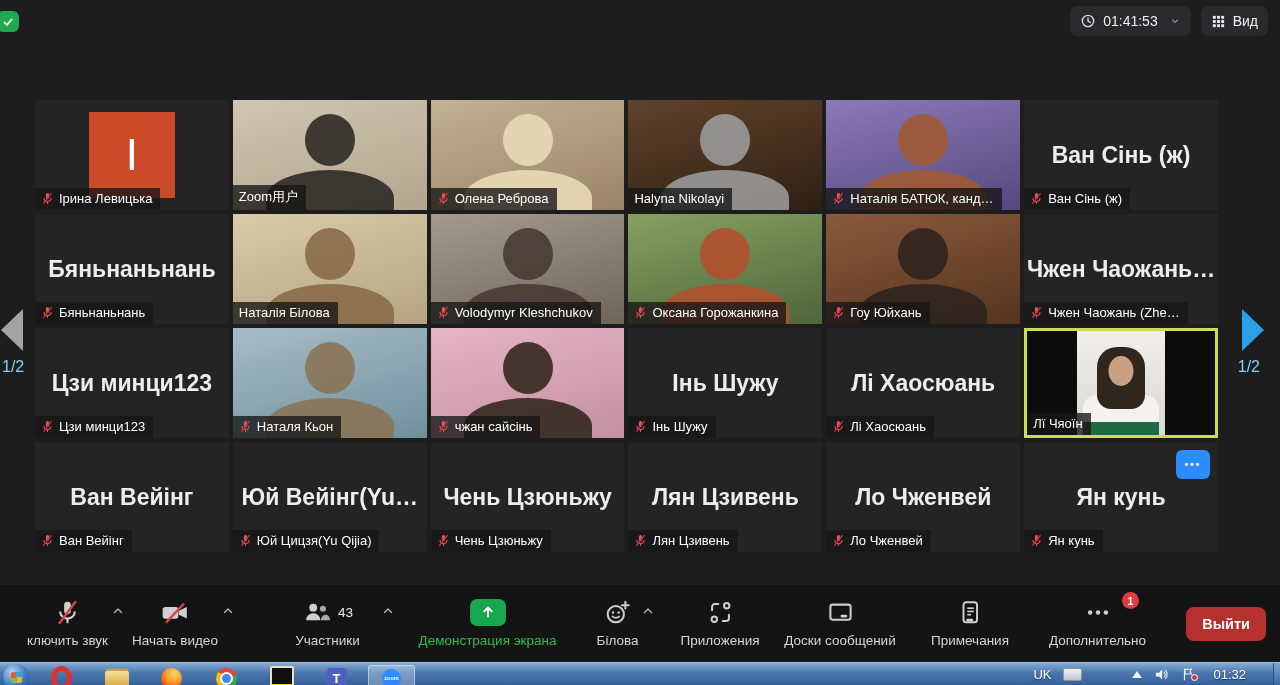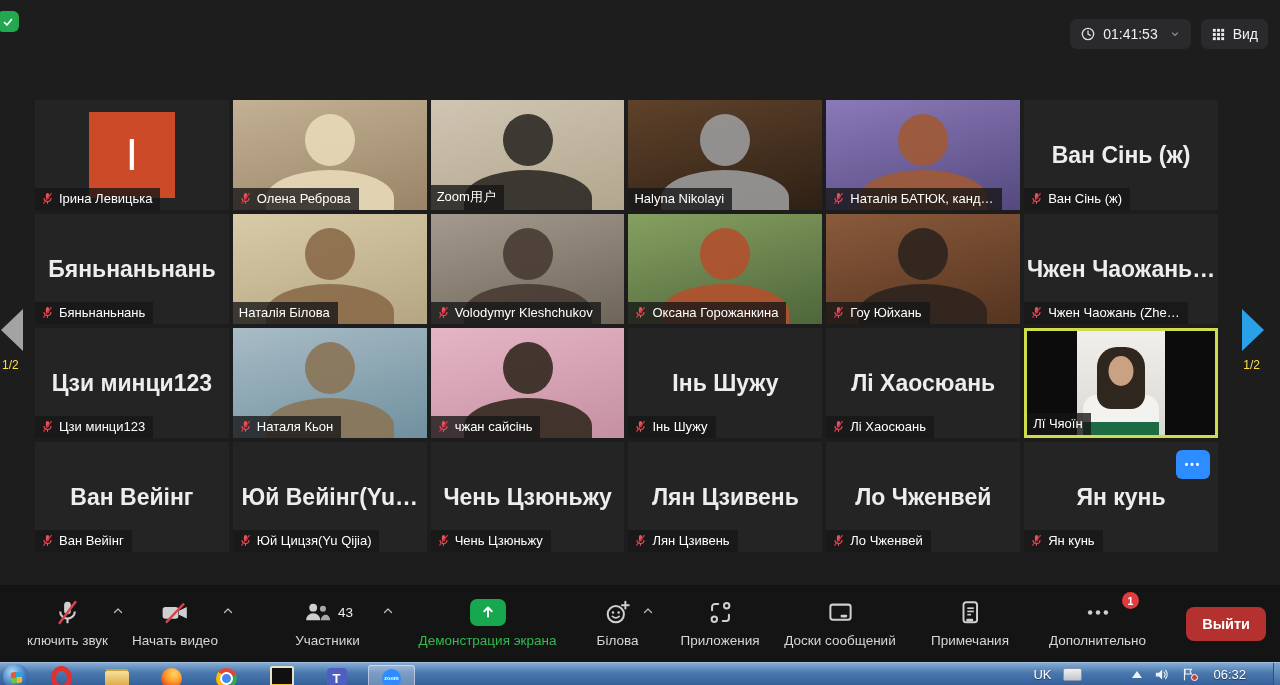--- a/index.html
+++ b/index.html
@@ -2,21 +2,21 @@
 <html><head>
 <meta charset="utf-8">
 <style>
   html,body{margin:0;padding:0;background:#000;}
   *{box-sizing:border-box;font-family:"Liberation Sans",sans-serif;}
   .screen{position:relative;width:1280px;height:685px;background:#1d1d1d;overflow:hidden;}
 
   
   .shield{position:absolute;left:-3px;top:11px;width:22px;height:21px;border-radius:6px;
           background:#23a84f;display:flex;align-items:center;justify-content:center;}
-  .top-right{position:absolute;top:19px;right:12px;display:flex;gap:10px;}
+  .top-right{position:absolute;top:6px;right:12px;display:flex;gap:10px;}
   .pill{height:30px;background:#2a2a2d;border-radius:7px;display:flex;align-items:center;
         padding:0 10px;color:#f0f0f0;font-size:14px;gap:7px;}
   .timer-caret{margin-left:4px;display:flex;}
   .view-btn{cursor:default;}
   .view-btn span{font-size:14px;color:#f2f2f2;}
 
   
   .grid{position:absolute;left:35px;top:100px;width:1183px;height:452px;display:grid;
         grid-template-columns:repeat(6,1fr);grid-template-rows:repeat(4,110px);gap:4px;}
   .tile{position:relative;background:#242424;overflow:hidden;}
@@ -44,21 +44,21 @@
         width:25px;height:30px;border-radius:50%;background:#c9a183;}
   .va-body{position:absolute;left:50%;bottom:8px;transform:translateX(-50%);width:76px;height:32px;
         background:#f3f2ee;border-radius:14px 14px 0 0;}
   .va-vest{position:absolute;left:50%;bottom:0;transform:translateX(-50%);width:76px;height:13px;background:#1d6b43;}
 
   
   .arrow-left{position:absolute;left:1px;top:309px;width:0;height:0;
         border-top:21px solid transparent;border-bottom:21px solid transparent;border-right:22px solid #a3a3a3;}
   .arrow-right{position:absolute;right:16px;top:309px;width:0;height:0;
         border-top:21px solid transparent;border-bottom:21px solid transparent;border-left:22px solid #2aa0e8;}
-  .pnum{position:absolute;color:#fde047;font-size:12px;top:358px;}
+  .pnum{position:absolute;color:#7dd3fc;font-size:16px;top:358px;}
   .pnum.left{left:2px;} .pnum.right{right:20px;}
 
   
   .toolbar{position:absolute;left:0;right:0;bottom:23px;height:77px;background:#141414;}
   .titem{position:absolute;top:0;height:77px;display:flex;flex-direction:column;align-items:center;}
   .ticon{position:relative;height:36px;margin-top:9px;display:flex;align-items:center;justify-content:center;width:100%;}
   .tlabel{font-size:13.5px;color:#d6d6d6;margin-top:3px;white-space:nowrap;}
   .titem.green .tlabel{color:#2ebd4e;}
   .tcount{color:#eee;font-size:13.5px;margin-left:6px;}
   .tchev{position:absolute;right:10px;top:10px;display:flex;}
@@ -158,41 +158,41 @@
           <svg width="13" height="13" viewBox="0 0 24 24">
   <rect x="9" y="2" width="6" height="11" rx="3" fill="#e0565e"></rect>
   <path d="M5.5 11a6.5 6.5 0 0 0 13 0" stroke="#e0565e" stroke-width="2" fill="none"></path>
   <line x1="12" y1="17.5" x2="12" y2="22" stroke="#e0565e" stroke-width="2"></line>
   <line x1="19.5" y1="2" x2="4.5" y2="21.5" stroke="#d42e3d" stroke-width="2.6"></line>
           </svg>
           <span>Ірина Левицька</span>
         </div>
       </div>
       <div class="tile">
+        <div class="photo" style="background:linear-gradient(165deg,#cfc5b2,#b3a68e)">
+       <div class="p-head" style="background:#2e2a26"></div>
+          <div class="p-body" style="background:#2e2a26"></div>
+        </div>
+        <div class="nlabel">
+          <span>Zoom用户</span>
+        </div>
+      </div>
+      <div class="tile">
         <div class="photo" style="background:linear-gradient(165deg,#c3b193,#9a8468)">
        <div class="p-head" style="background:#e8d9b8"></div>
           <div class="p-body" style="background:#e8d9b8"></div>
         </div>
         <div class="nlabel">
           <svg width="13" height="13" viewBox="0 0 24 24">
   <rect x="9" y="2" width="6" height="11" rx="3" fill="#e0565e"></rect>
   <path d="M5.5 11a6.5 6.5 0 0 0 13 0" stroke="#e0565e" stroke-width="2" fill="none"></path>
   <line x1="12" y1="17.5" x2="12" y2="22" stroke="#e0565e" stroke-width="2"></line>
   <line x1="19.5" y1="2" x2="4.5" y2="21.5" stroke="#d42e3d" stroke-width="2.6"></line>
           </svg>
           <span>Олена Реброва</span>
-        </div>
-      </div>
-      <div class="tile">
-        <div class="photo" style="background:linear-gradient(165deg,#cfc5b2,#b3a68e)">
-       <div class="p-head" style="background:#2e2a26"></div>
-          <div class="p-body" style="background:#2e2a26"></div>
-        </div>
-        <div class="nlabel">
-          <span>Zoom用户</span>
         </div>
       </div>
       <div class="tile">
         <div class="photo" style="background:linear-gradient(165deg,#5f422a,#2e2015)">
        <div class="p-head" style="background:#9a9a9a"></div>
           <div class="p-body" style="background:#9a9a9a"></div>
         </div>
         <div class="nlabel">
           <span>Halyna Nikolayi</span>
         </div>
@@ -622,17 +622,17 @@
             <path d="M16 8a6 6 0 0 1 0 8 M18.5 5.5a9.5 9.5 0 0 1 0 13" stroke="#eef3f8" stroke-width="1.8" fill="none" stroke-linecap="round"></path>
           </svg>
       </span>
       <span style="display:flex;position:relative">
         <svg width="14" height="15" viewBox="0 0 24 24">
             <path d="M6 2v20" stroke="#eef3f8" stroke-width="2"></path>
             <path d="M7 3h11l-2.5 4L18 11H7z" fill="none" stroke="#eef3f8" stroke-width="1.8"></path>
           </svg>
         <span style="position:absolute;right:-3px;bottom:1px;width:7px;height:7px;border-radius:50%;background:#d43b30;border:1px solid #fff"></span>
       </span>
-      <span class="tray-time">06:32</span>
+      <span class="tray-time">01:32</span>
     </div>
     <div class="tb-edge"></div>
   </div>
 </div>
 
 </body></html>

